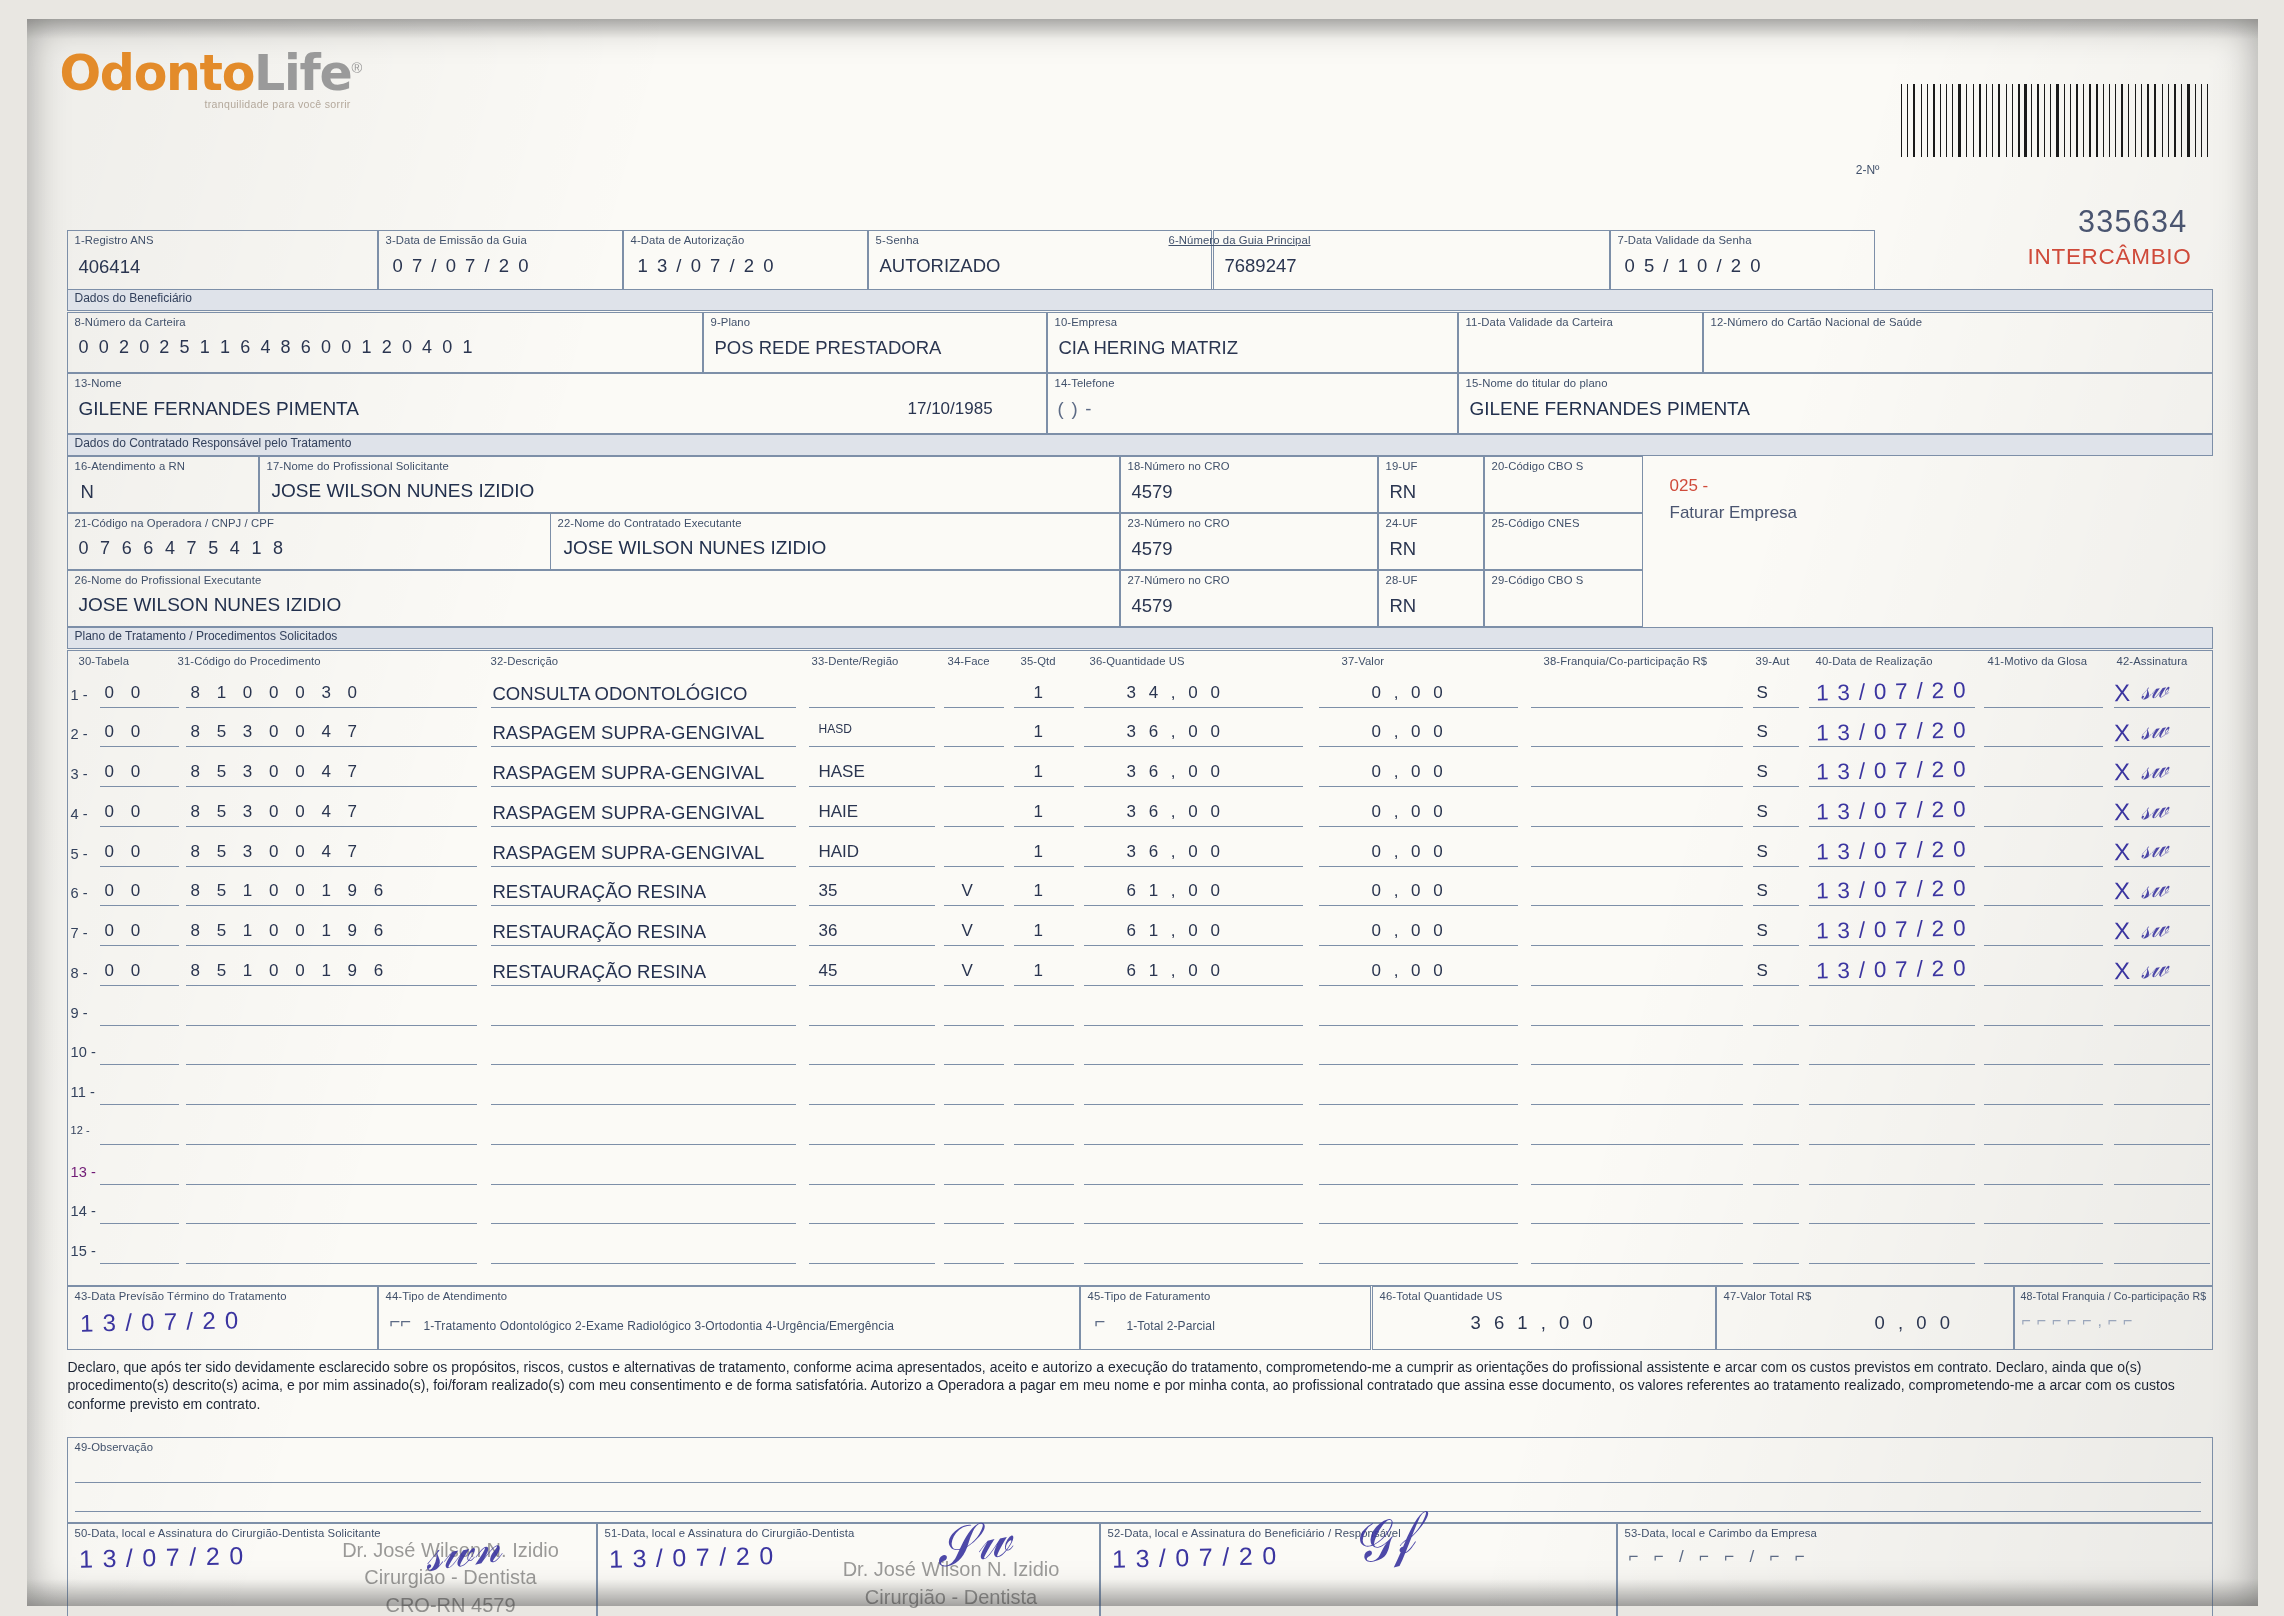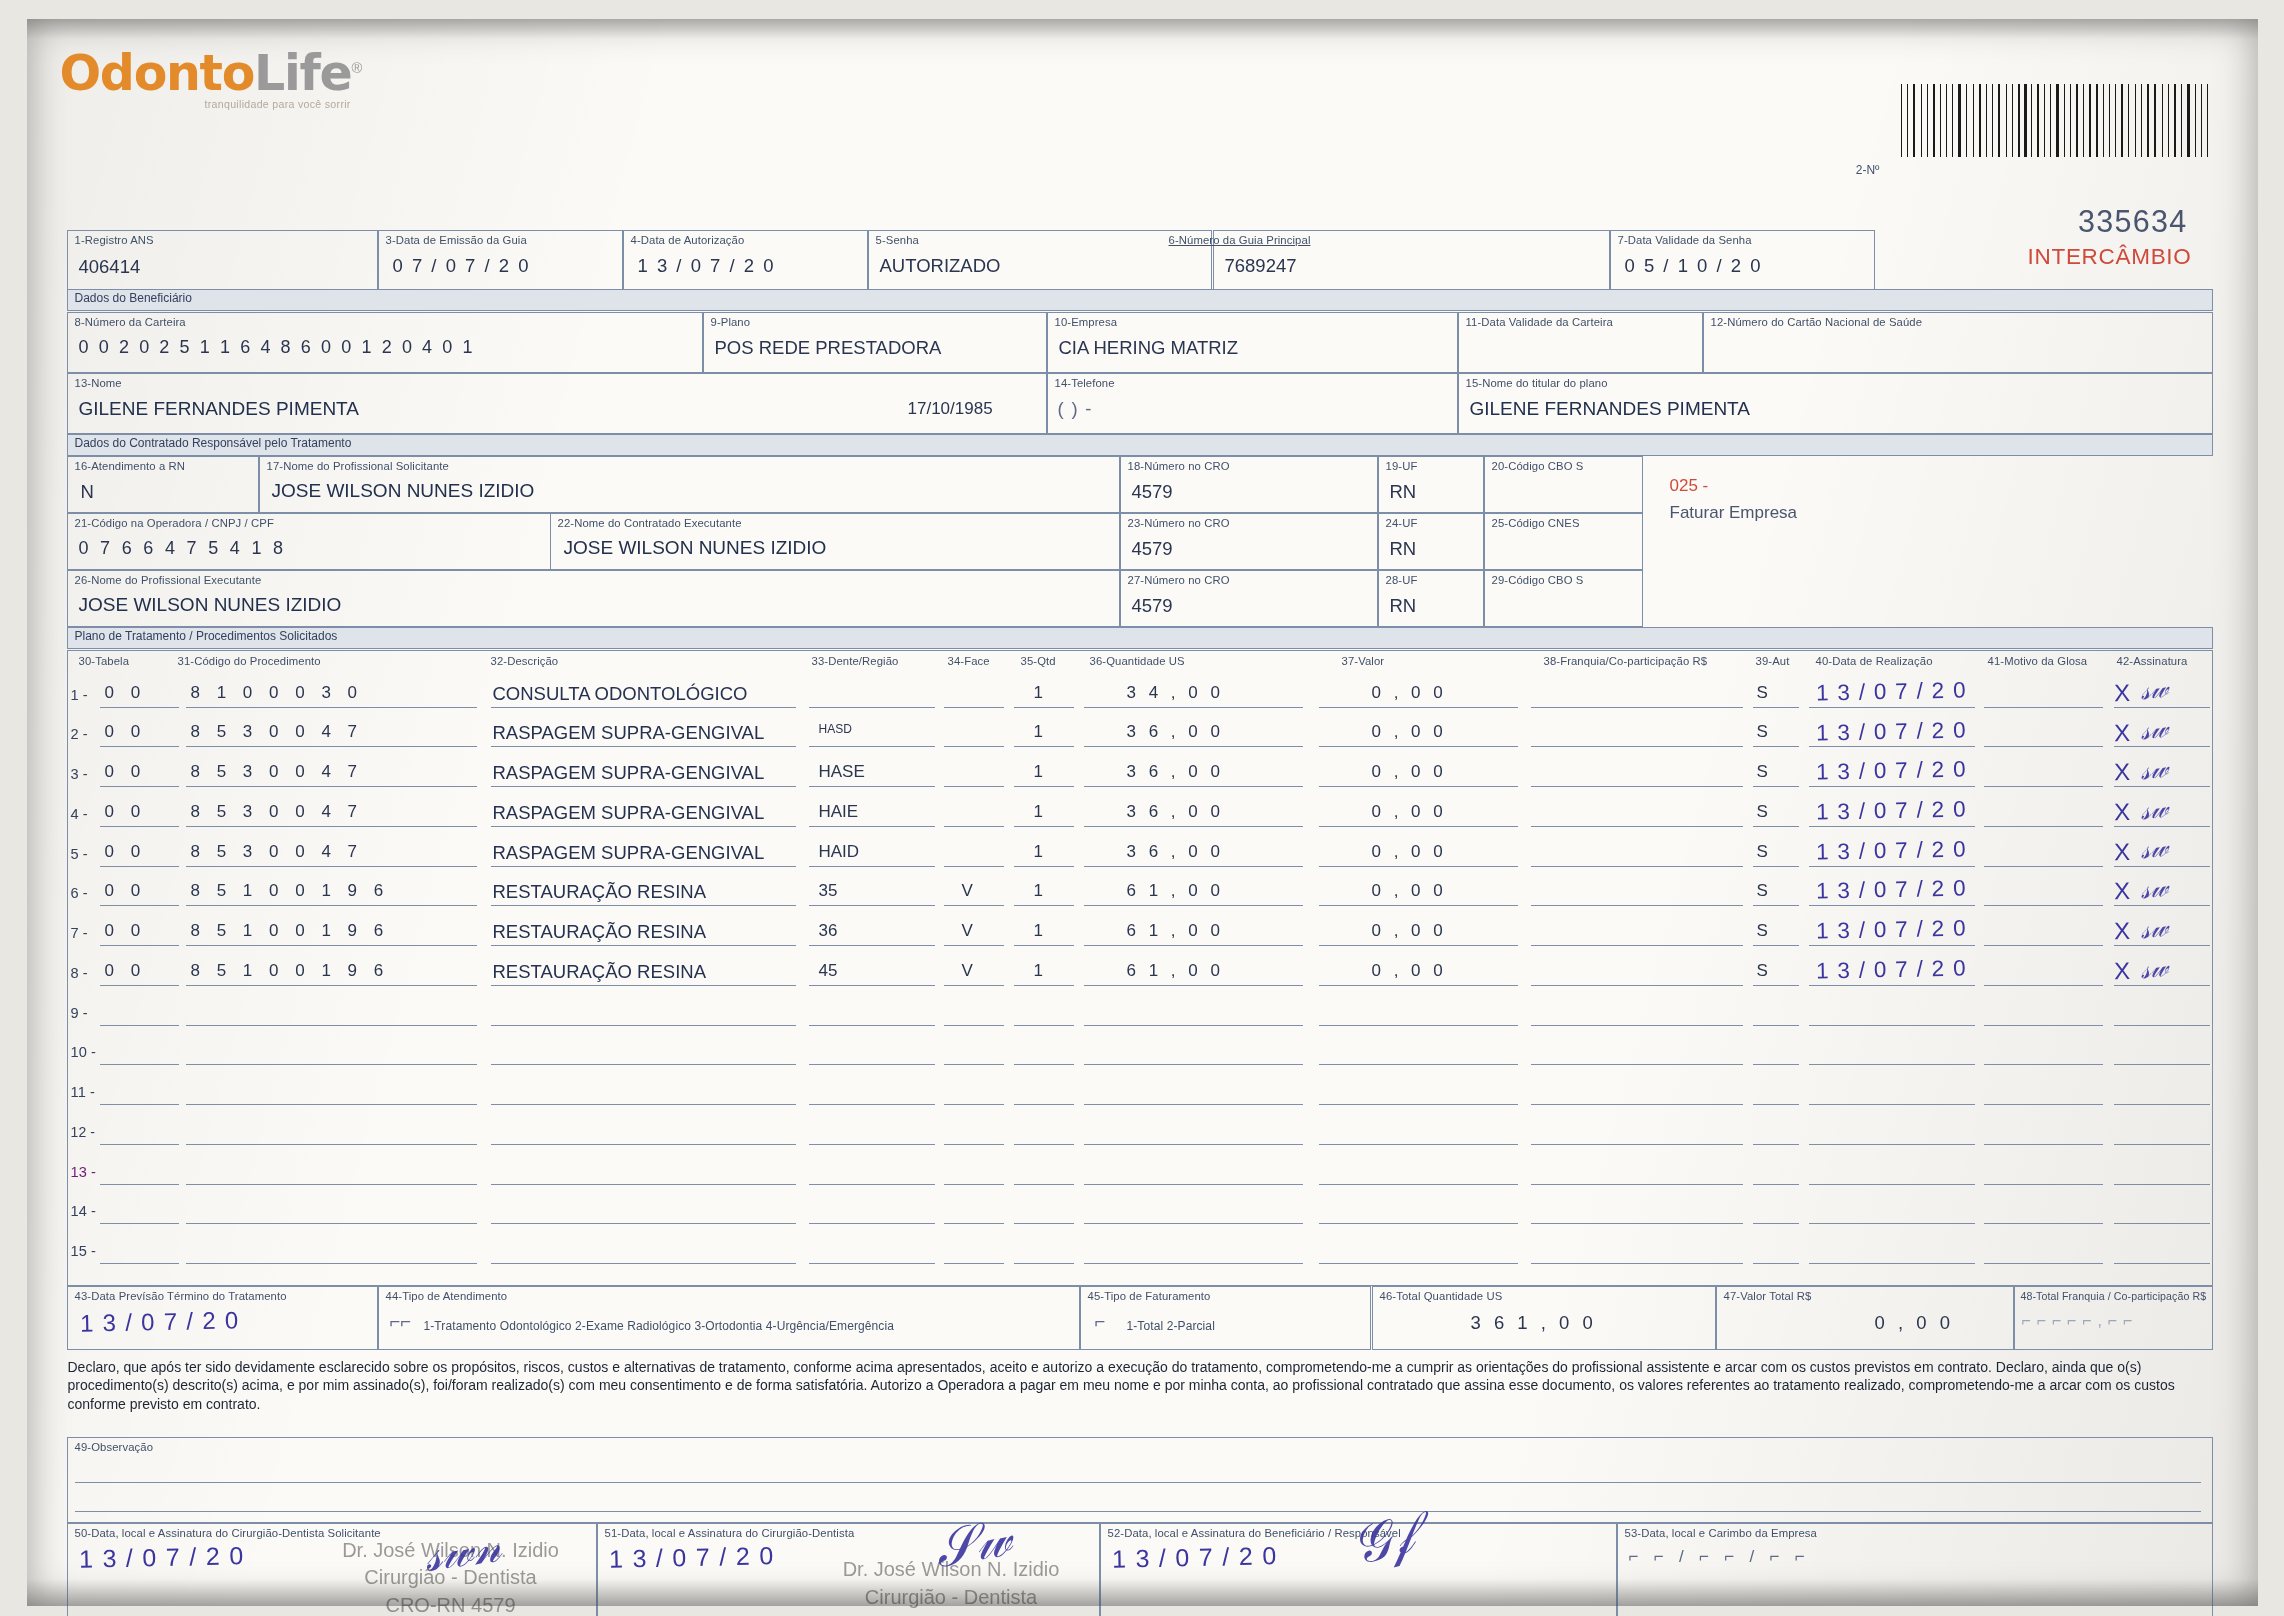--- a/index.html
+++ b/index.html
@@ -544,21 +544,21 @@
         <div class="tbl-line" style="left:782px;top:1085px;width:126px;height:1.3px;"></div>
         <div class="tbl-line" style="left:917px;top:1085px;width:60px;height:1.3px;"></div>
         <div class="tbl-line" style="left:987px;top:1085px;width:60px;height:1.3px;"></div>
         <div class="tbl-line" style="left:1057px;top:1085px;width:219px;height:1.3px;"></div>
         <div class="tbl-line" style="left:1292px;top:1085px;width:199px;height:1.3px;"></div>
         <div class="tbl-line" style="left:1504px;top:1085px;width:212px;height:1.3px;"></div>
         <div class="tbl-line" style="left:1726px;top:1085px;width:46px;height:1.3px;"></div>
         <div class="tbl-line" style="left:1782px;top:1085px;width:166px;height:1.3px;"></div>
         <div class="tbl-line" style="left:1957px;top:1085px;width:119px;height:1.3px;"></div>
         <div class="tbl-line" style="left:2087px;top:1085px;width:96px;height:1.3px;"></div>
-        <div class="lbl" style="left:44px;top:1105px;font-size:14px;color:#33415c;">12 -</div>
+        <div class="lbl" style="left:44px;top:1105px;font-size:11px;color:#33415c;">12 -</div>
         <div class="tbl-line" style="left:73px;top:1125px;width:79px;height:1.3px;"></div>
         <div class="tbl-line" style="left:159px;top:1125px;width:291px;height:1.3px;"></div>
         <div class="tbl-line" style="left:464px;top:1125px;width:305px;height:1.3px;"></div>
         <div class="tbl-line" style="left:782px;top:1125px;width:126px;height:1.3px;"></div>
         <div class="tbl-line" style="left:917px;top:1125px;width:60px;height:1.3px;"></div>
         <div class="tbl-line" style="left:987px;top:1125px;width:60px;height:1.3px;"></div>
         <div class="tbl-line" style="left:1057px;top:1125px;width:219px;height:1.3px;"></div>
         <div class="tbl-line" style="left:1292px;top:1125px;width:199px;height:1.3px;"></div>
         <div class="tbl-line" style="left:1504px;top:1125px;width:212px;height:1.3px;"></div>
         <div class="tbl-line" style="left:1726px;top:1125px;width:46px;height:1.3px;"></div>

